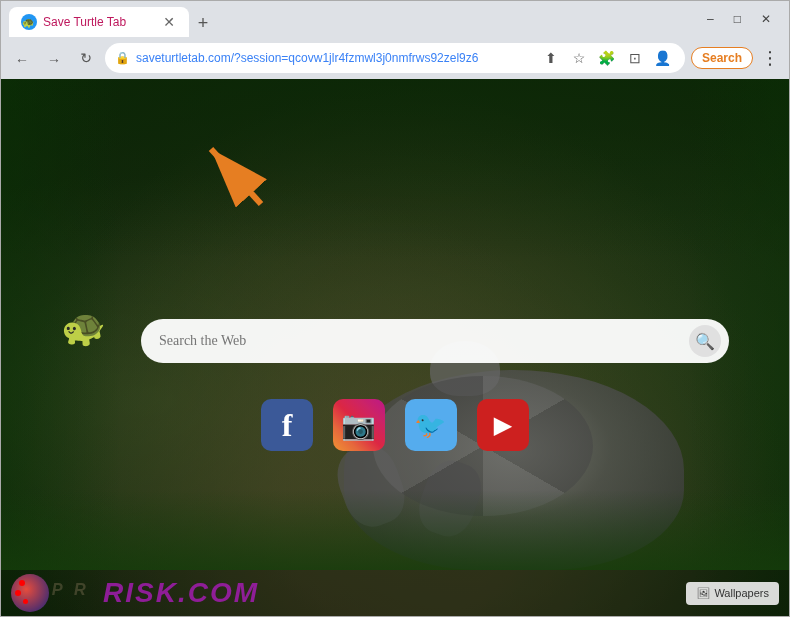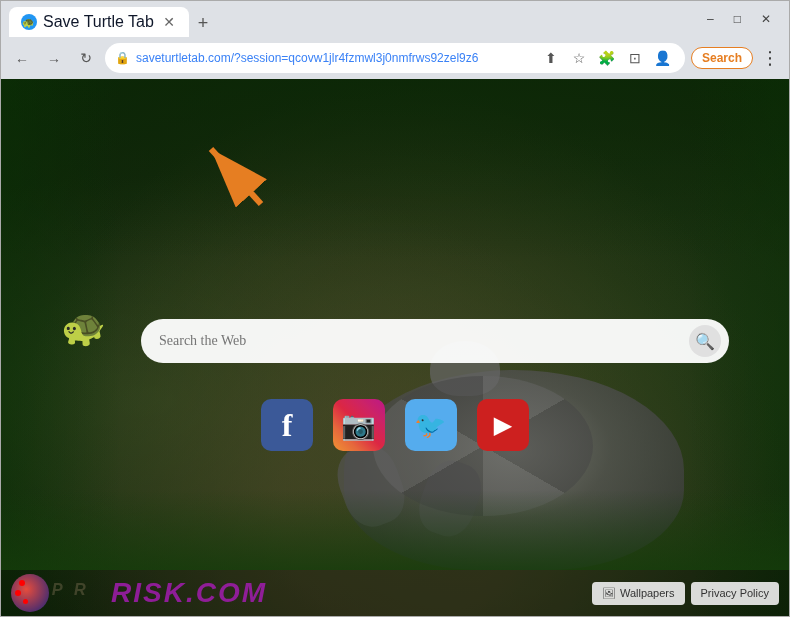--- a/index.html
+++ b/index.html
@@ -41,21 +41,21 @@
       height: 30px;
       min-width: 180px;
     }
     .tab-favicon {
       width: 16px; height: 16px;
       background: #2196F3;
       border-radius: 50%;
       display: flex; align-items: center; justify-content: center;
       color: white; font-size: 8px; font-weight: bold;
     }
-    .tab-title { font-size: 16px; color: #0f172a; flex: 1; }
+    .tab-title { font-size: 12px; color: #be185d; flex: 1; }
     .tab-close {
       font-size: 14px; color: #666; cursor: pointer; line-height: 1;
       width: 16px; height: 16px; display: flex; align-items: center; justify-content: center;
     }
     .new-tab-btn {
       width: 28px; height: 28px;
       display: flex; align-items: center; justify-content: center;
       font-size: 18px; color: #555; cursor: pointer;
     }
     .window-controls {
@@ -217,21 +217,21 @@
       position: absolute;
       bottom: 0;
       left: 0; right: 0;
       height: 46px;
       background: rgba(0,0,0,0.25);
       display: flex;
       align-items: center;
       padding: 0 10px;
     }
     .bottom-logo {
-      display: flex; align-items: center; gap: 12px;
+      display: flex; align-items: center; gap: 4px;
     }
     .risk-text {
       font-size: 28px;
       font-weight: bold;
       color: #a21caf;
       font-style: italic;
       letter-spacing: 2px;
       opacity: 0.85;
     }
     .bottom-actions {
@@ -438,20 +438,17 @@
           font-style:italic; letter-spacing:2px; position:absolute; left:50px;
           font-family:Arial Black, sans-serif;
         ">ᴾ ᴿ</span>
         <span class="risk-text" style="margin-left:50px;">RISK.COM</span>
       </div>
       <div class="bottom-actions">
         <button class="bottom-btn">
           <span>🖼</span>
           <span>Wallpapers</span>
         </button>
-        <button class="bottom-btn">
-          <span>Privacy Policy</span>
-        </button>
       </div>
     </div>
 
   </div>
 </div>
 
 </body></html>

